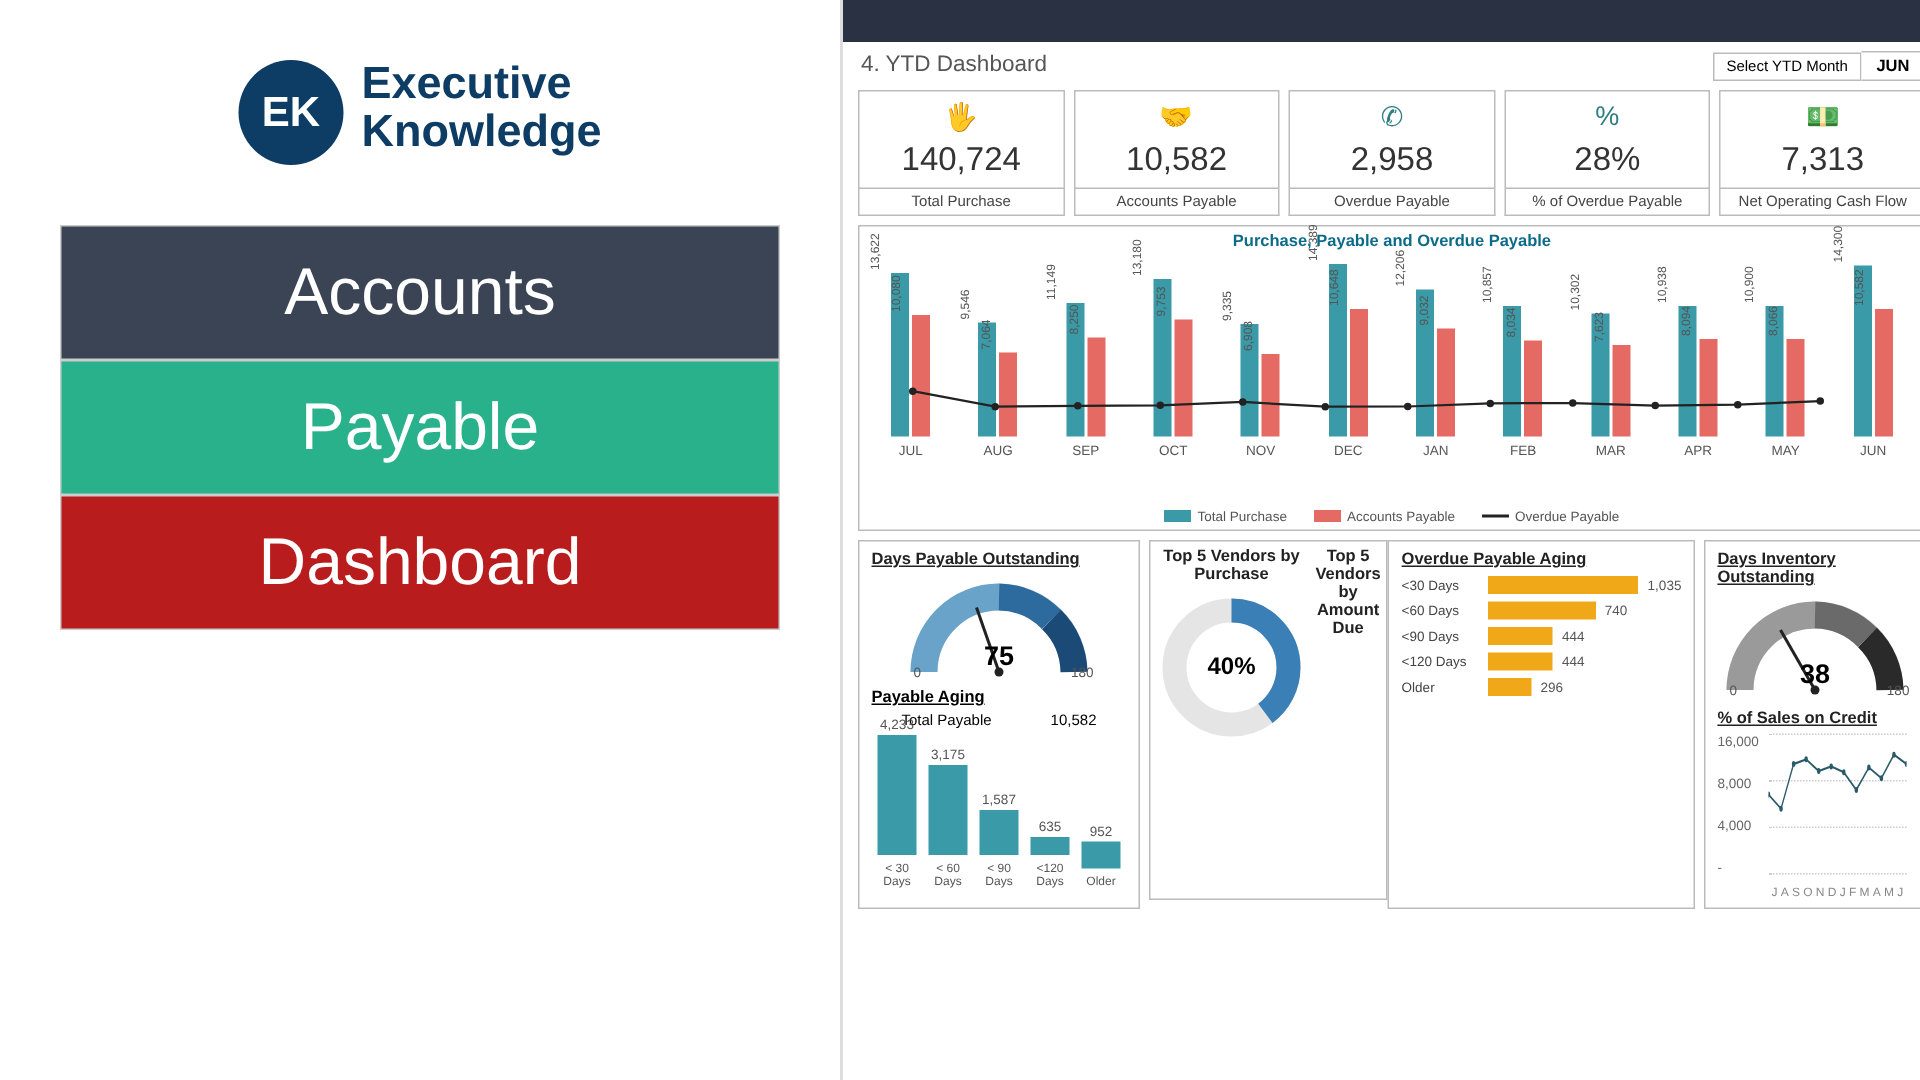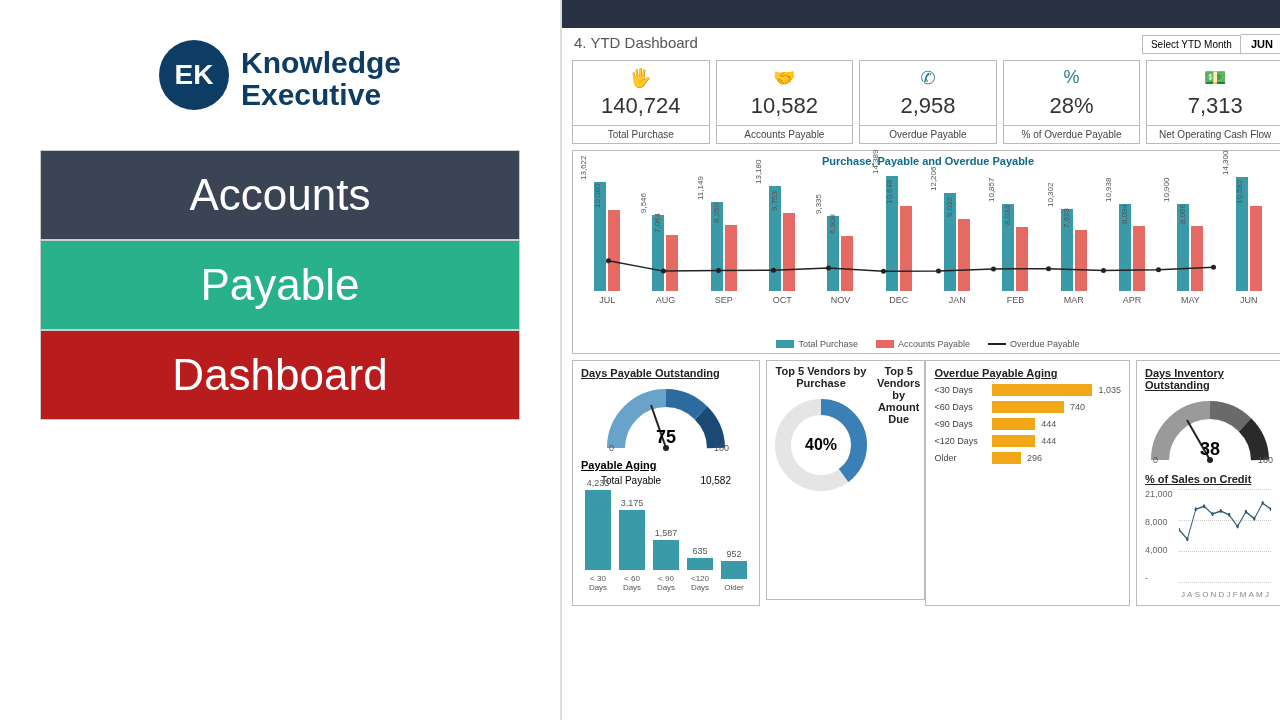--- a/index.html
+++ b/index.html
@@ -1,18 +1,18 @@
 <!DOCTYPE html>
 <html><head>
 <meta charset="utf-8">
 <style>
 *{box-sizing:border-box;margin:0;padding:0;font-family:"Segoe UI",Arial,sans-serif}
 body{width:1280px;height:720px;display:flex;background:#fff;overflow:hidden}
 .left{width:580px;height:720px;background:#fff;border-right:2px solid #ddd;display:flex;flex-direction:column;align-items:center;padding:20px 40px}
-.logo{display:flex;align-items:flex-end;gap:12px;margin:20px 0 40px}
+.logo{display:flex;align-items:flex-start;gap:12px;margin:20px 0 40px}
 .logo-badge{width:70px;height:70px;border-radius:50%;background:#0d3c64;color:#fff;display:flex;align-items:center;justify-content:center;font-size:28px;font-weight:700}
 .logo-txt{color:#0d3c64;font-size:30px;font-weight:600;line-height:1.05}
 .tbox{width:480px;height:90px;display:flex;align-items:center;justify-content:center;color:#fff;font-size:44px;font-weight:300;border:1px solid #ccc}
 .tbox.dark{background:#3a4454}
 .tbox.green{background:#29b18c}
 .tbox.teal{background:#b91c1c}
 .right{flex:1;height:720px;display:flex;flex-direction:column}
 .topbar{height:28px;background:#2a3142}
 .hdr{display:flex;justify-content:space-between;padding:6px 10px 6px 12px}
 .hdr-title{font-size:15px;color:#555}
@@ -75,22 +75,22 @@
 .ylbls{position:absolute;left:0;top:0;bottom:16px;display:flex;flex-direction:column;justify-content:space-between;font-size:9px;color:#666}
 .gridln{position:absolute;left:34px;right:4px;border-top:1px dotted #ccc}
 </style>
 </head>
 <body>
 
 <div class="left">
   <div class="logo">
     <div class="logo-badge">EK</div>
     <div class="logo-txt">
+      <div>Executive</div>
       <div>Knowledge</div>
-      <div>Executive</div>
     </div>
   </div>
   <div class="tbox dark">Accounts</div>
   <div class="tbox green">Payable</div>
   <div class="tbox teal">Dashboard</div>
 </div>
 
 <div class="right">
   <div class="topbar"></div>
   <div class="hdr">
@@ -393,21 +393,21 @@
             <line x1="65" y1="65" x2="42" y2="25" stroke="#222" stroke-width="2"></line>
             <circle cx="65" cy="65" r="3" fill="#222"></circle>
           </svg>
         <div class="gv">38</div>
         <div class="gmin">0</div>
         <div class="gmax">180</div>
       </div>
       <div class="ptitle" style="margin-top:8px">% of Sales on Credit</div>
       <div class="spark">
         <div class="ylbls">
-            <span>21,000</span>
+            <span>16,000</span>
             <span>8,000</span>
             <span>4,000</span>
             <span>-</span>
           </div>
         <div class="gridln" style="top:0"></div>
           <div class="gridln" style="top:31px"></div>
           <div class="gridln" style="top:62px"></div>
           <div class="gridln" style="top:93px"></div>
         <svg id="spark" style="position:absolute;left:34px;right:4px;top:0;height:94px;width:calc(100% - 38px)" viewBox="0 0 160 94" preserveAspectRatio="none">
             <polyline points="0,40.733333333333334 14.545454545454547,50.13333333333333 29.090909090909093,20.366666666666674 43.63636363636363,17.233333333333334 58.18181818181819,25.066666666666677 72.72727272727272,21.933333333333323 87.27272727272727,25.85000000000001 101.81818181818181,37.6 116.36363636363637,22.71666666666667 130.9090909090909,29.766666666666666 145.45454545454544,14.100000000000009 160,20.366666666666674" fill="none" stroke="#2a5a6a" stroke-width="1.5"></polyline>

